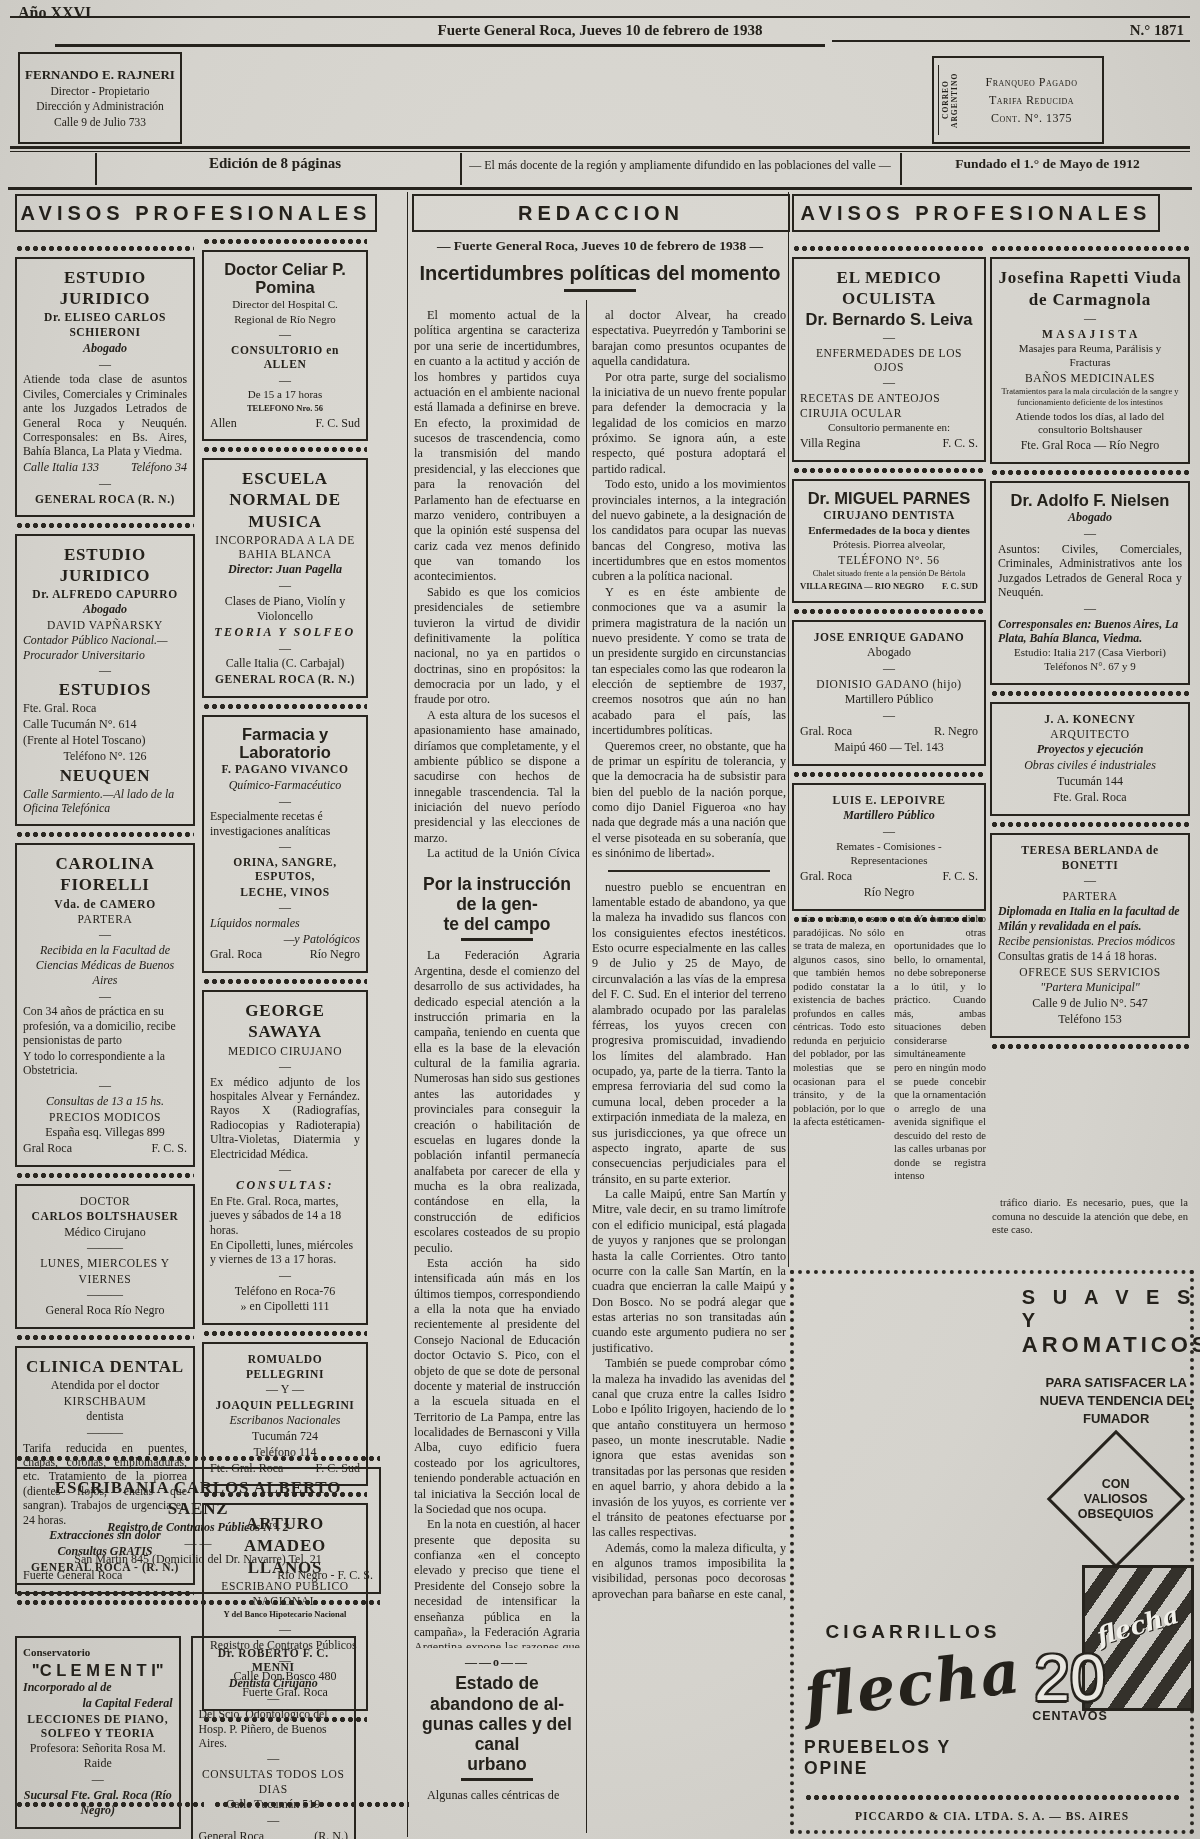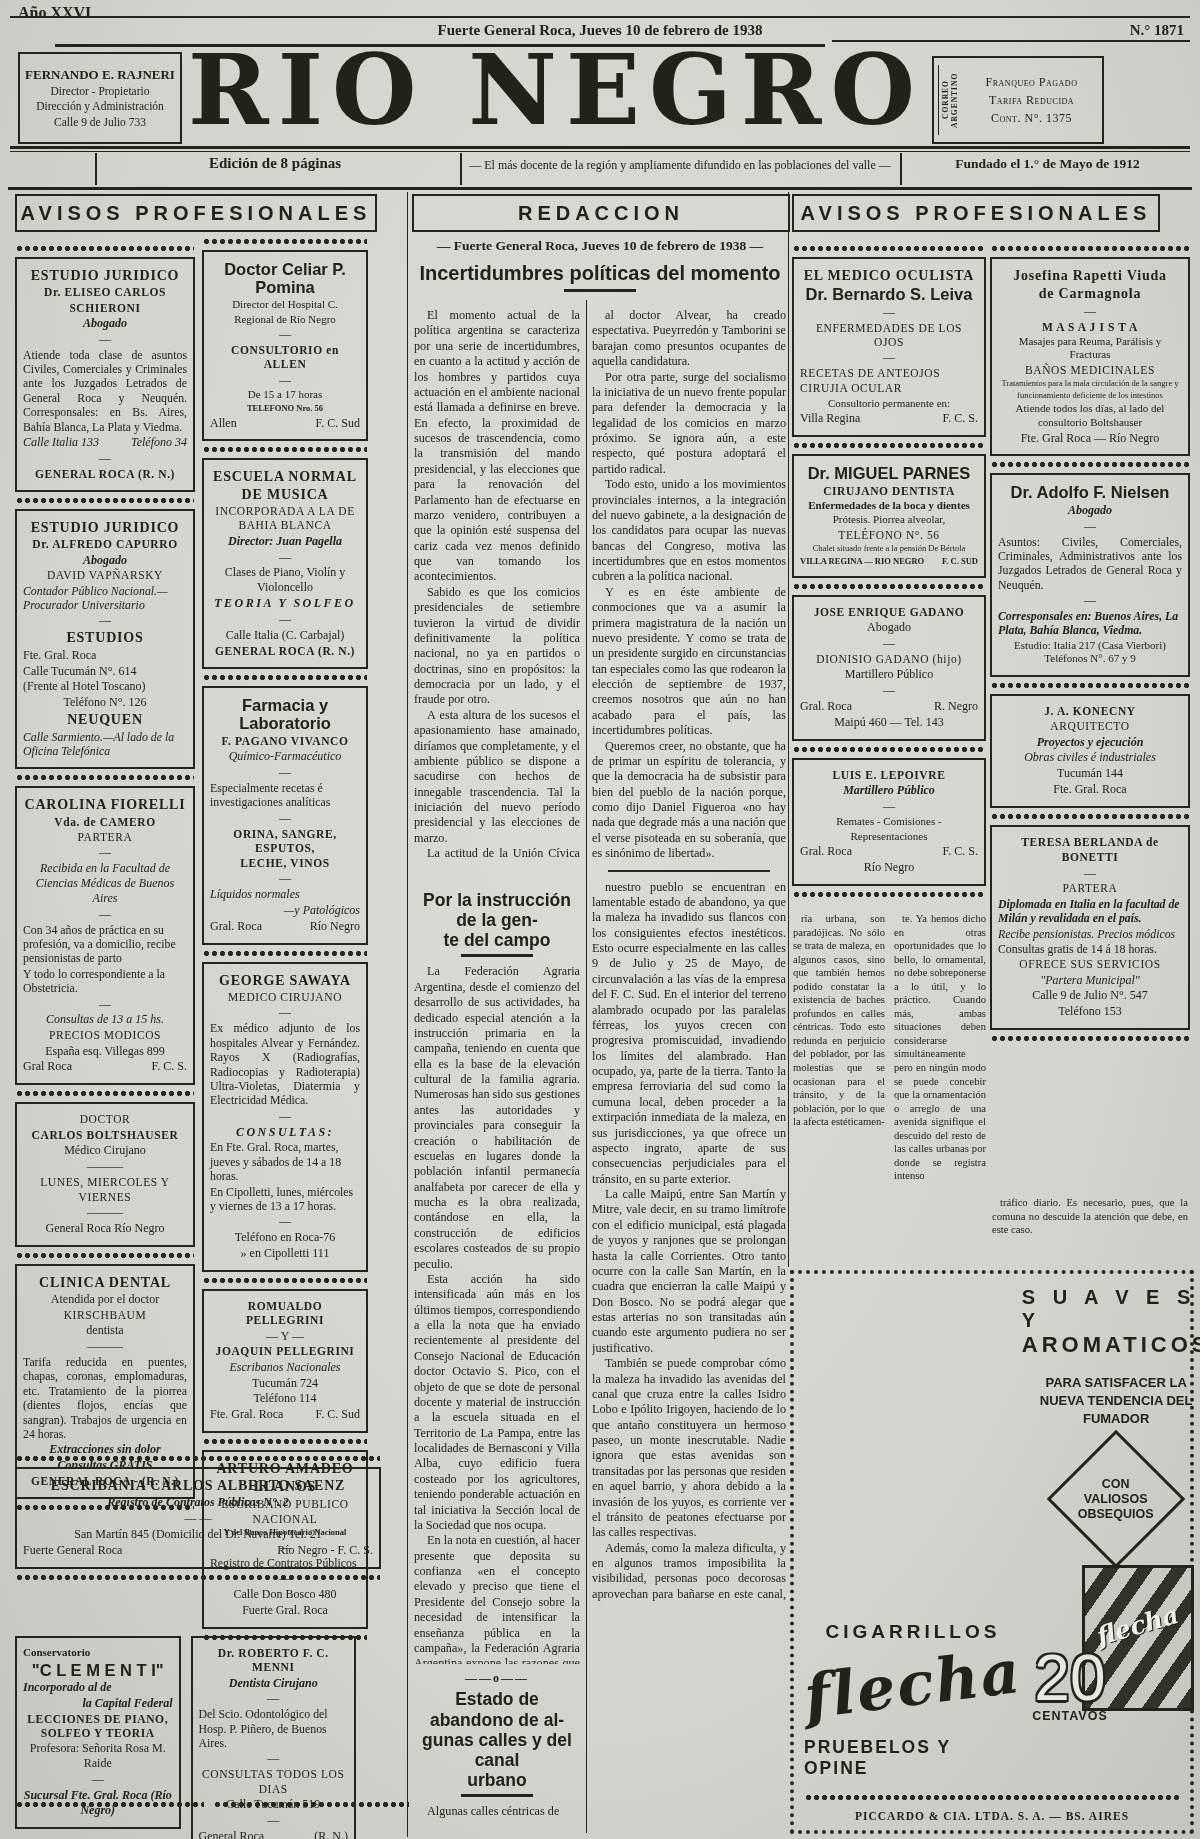--- a/index.html
+++ b/index.html
@@ -28,21 +28,21 @@
   #band-slogan{top:158px;left:465px;width:430px;text-align:center;font-size:12px;}
   #band-found{top:156px;left:905px;width:285px;text-align:center;font-size:13.5px;font-weight:bold;}
   
   .sec-h{position:absolute;border:2px solid #26231d;font-family:"Liberation Sans",sans-serif;
          font-weight:bold;font-size:20px;letter-spacing:5px;text-align:center;height:34px;line-height:34px;}
   
   .adcol{position:absolute;}
   .adbox{border:2px solid #27241e;padding:7px 6px 8px;text-align:center;}
   .al{font-size:12px;line-height:1.24;margin:1px 0;}
   .t1{font-family:"Liberation Sans",sans-serif;font-weight:bold;font-size:16.5px;line-height:1.12;}
-  .t2{font-weight:bold;font-size:14px;letter-spacing:.8px;}
+  .t2{font-weight:bold;font-size:17px;letter-spacing:.8px;}
   .caps{font-size:11.5px;letter-spacing:.6px;}
   .b{font-weight:bold;} .i{font-style:italic;}
   .sp{letter-spacing:2.5px;}
   .sm{font-size:11px;} .tiny{font-size:8.5px;line-height:1.35;}
   .lt{text-align:left;} .rt{text-align:right;}
   .body{text-align:justify;font-size:11.8px;line-height:1.22;}
   .bodyl{text-align:left;font-size:11.8px;line-height:1.22;}
   .row{display:flex;justify-content:space-between;gap:9px;}
   .sep{height:7px;margin:5px 1px;background-image:radial-gradient(circle at 3.5px 3.5px,#2b2822 2.4px,rgba(0,0,0,0) 2.9px);
        background-size:8px 7px;background-repeat:repeat-x;}
@@ -98,21 +98,20 @@
   <div class="abs" id="year">Año XXVI</div>
   <div class="abs" id="topdate">Fuerte General Roca, Jueves 10 de febrero de 1938</div>
   <div class="abs" id="topnum">N.° 1871</div>
 
   <div class="abs" id="ownerbox">
     <div class="o1">FERNANDO E. RAJNERI</div>
     <div>Director - Propietario</div>
     <div>Dirección y Administración</div>
     <div>Calle 9 de Julio 733</div>
   </div>
-  <div class="abs" id="title">RIO NEGRO</div>
   <div class="abs" id="postalbox">
     <div id="postal-v">CORREO ARGENTINO</div>
     <div id="postal-lines">
       <div>Franqueo Pagado</div>
       <div>Tarifa Reducida</div>
       <div>Cont. N°. 1375</div>
     </div>
   </div>
 
   <div class="rule" style="top:146px;left:10px;width:1180px;height:3px;"></div>
@@ -346,21 +345,21 @@
     <h2 class="art-h h20">Incertidumbres políticas del momento</h2>
     <div class="hrule"></div>
   </div>
   <div class="abs" style="top:308px;left:414px;width:166px;height:1527px;overflow:hidden;">
     <div class="clip" style="max-height:556px;">
         <p class="p">El momento actual de la política argentina se caracteriza por una serie de incertidumbres, en cuanto a la actitud y acción de los hombres y partidos cuya actuación en el ambiente nacional está llamada a definirse en breve. En efecto, la proximidad de sucesos de trascendencia, como la transmisión del mando presidencial, y las elecciones que para la renovación del Parlamento han de efectuarse en marzo venidero, contribuyen a que la opinión esté suspensa del cariz cada vez menos definido que van tomando los acontecimientos.</p>
         <p class="p">Sabido es que los comicios presidenciales de setiembre tuvieron la virtud de dividir definitivamente la política nacional, no ya en partidos o doctrinas, sino en propósitos: la democracia por un lado, y el fraude por otro.</p>
         <p class="p">A esta altura de los sucesos el apasionamiento hase amainado, diríamos que completamente, y el ambiente público se dispone a sacudirse con hechos de innegable trascendencia. Tal la iniciación del nuevo período presidencial y las elecciones de marzo.</p>
         <p class="p">La actitud de la Unión Cívica Radical frente a las escisiones recientes, ha sido ejemplar. Al menos está justificada por una definida ética política de intransigencia. La no aceptación de la candidatura que para la senaturía metropolitana ofrecieran reiteradamente</p>
       </div>
-    <h3 class="art-h sub h17" style="margin-top:26px;">Por la instrucción de la gen-
+    <h3 class="art-h sub h17" style="margin-top:10px;">Por la instrucción de la gen-
 te del campo</h3>
     <div class="hrule"></div>
     <div class="clip" style="max-height:700px;">
         <p class="p">La Federación Agraria Argentina, desde el comienzo del desarrollo de sus actividades, ha dedicado especial atención a la instrucción primaria en la campaña, teniendo en cuenta que ella es la base de la elevación cultural de la familia agraria. Numerosas han sido sus gestiones antes las autoridades y provinciales para conseguir la creación o habilitación de escuelas en lugares donde la población infantil permanecía analfabeta por carecer de ella y mucha es la obra realizada, contándose en ella, la construcción de edificios escolares costeados de su propio peculio.</p>
         <p class="p">Esta acción ha sido intensificada aún más en los últimos tiempos, correspondiendo a ella la nota que ha enviado recientemente al presidente del Consejo Nacional de Educación doctor Octavio S. Pico, con el objeto de que se dote de personal docente y material de instrucción a la escuela situada en el Territorio de La Pampa, entre las localidades de Bernasconi y Villa Alba, cuyo edificio fuera costeado por los agricultores, teniendo ponderable actuación en tal iniciativa la Sección local de la Sociedad que nos ocupa.</p>
         <p class="p">En la nota en cuestión, al hacer presente que deposita su confianza «en el concepto elevado y preciso que tiene el Presidente del Consejo sobre la necesidad de intensificar la enseñanza pública en la campaña», la Federación Agraria Argentina expone las razones que fundan el deber de dotar de los elementos necesario, antes de que comience el nuevo período escolar, a esa escuela «que simboliza el patriótico esfuerzo de un núcleo de personas convencidas de que la patria necesita ciudadanos capacitados para desenvolverse en las múltiples actividades provechosas».</p>
       </div>
     <div class="odiv">——o——</div>
     <h3 class="art-h sub h17">Estado de abandono de al-
 gunas calles y del canal

